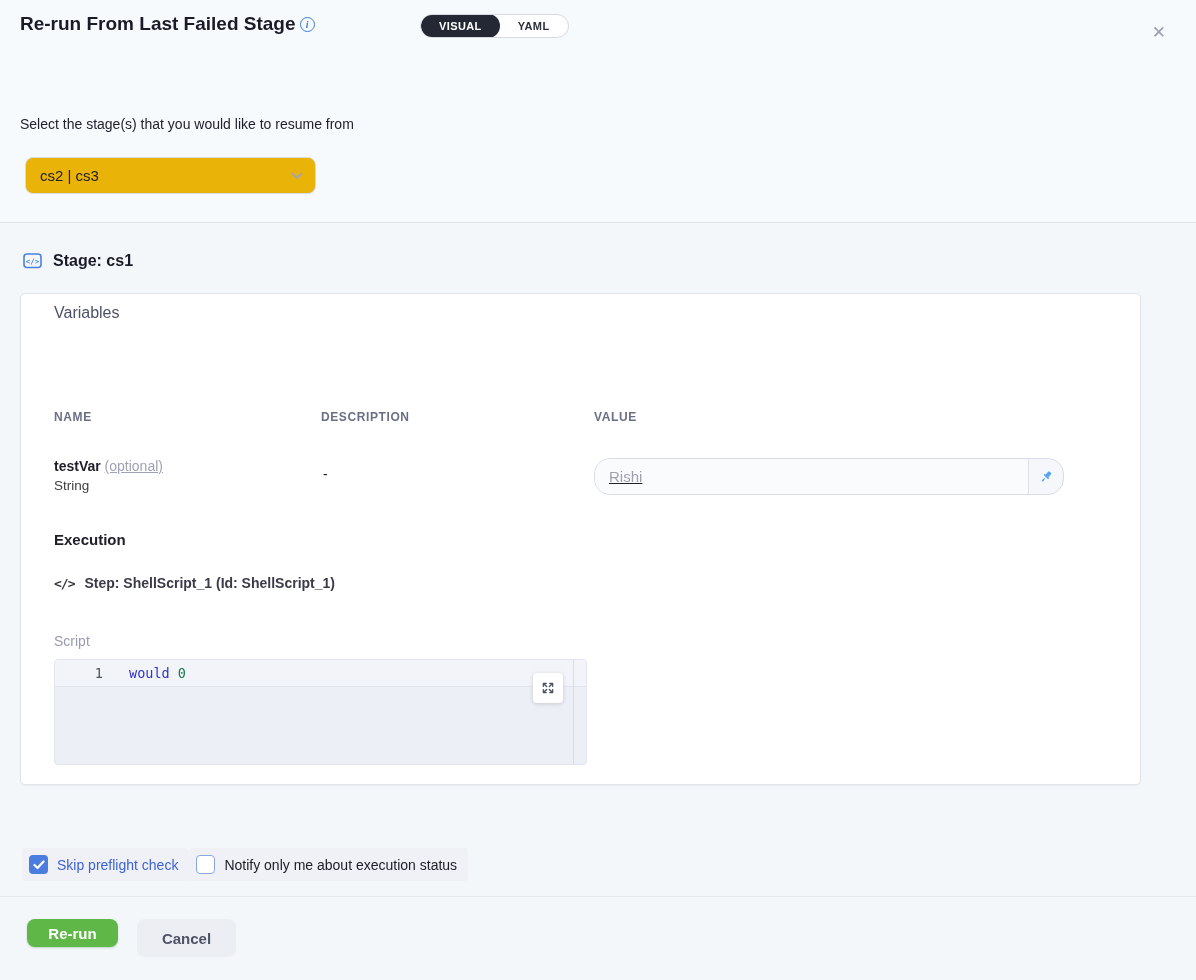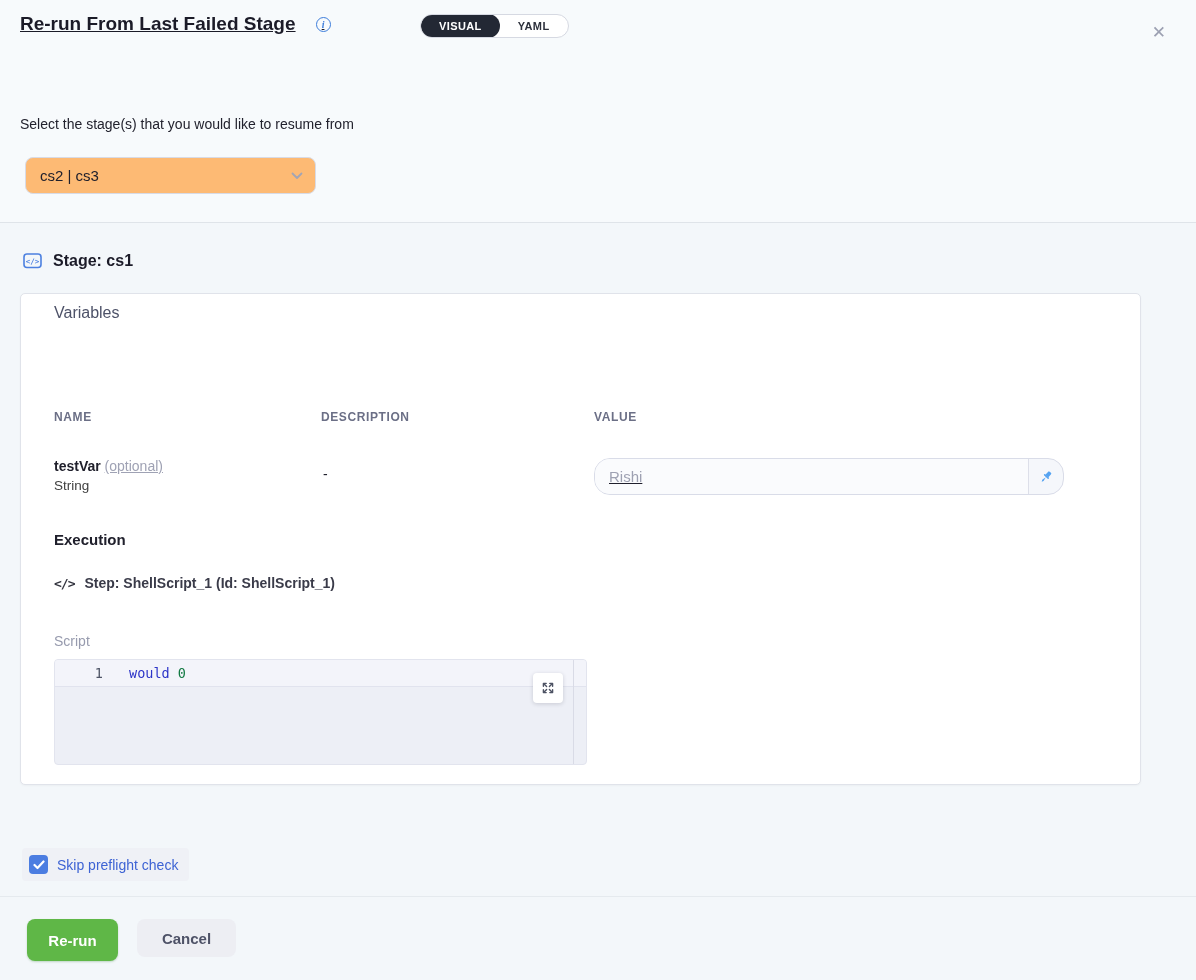--- a/index.html
+++ b/index.html
@@ -5,39 +5,39 @@
   * { margin:0; padding:0; box-sizing:border-box; }
   html,body { background:#e9edf1; }
   body { font-family:"Liberation Sans", sans-serif; }
   .stage-root{
     position:relative; width:1196px; height:980px; background:#f7fafc;
     overflow:hidden; color:#1f1f2c;
   }
   .lower-bg{ position:absolute; left:0; top:223px; width:1196px; height:757px; background:#f3f7fa; }
 
   
-  .hdr-title{ position:absolute; left:20px; top:13px; font-size:19px; font-weight:700; color:#1b1b28; display:flex; align-items:center; gap:20px;text-decoration:underline;}
+  .hdr-title{ position:absolute; left:20px; top:13px; font-size:19px; font-weight:700; color:#1b1b28; display:flex; align-items:center; gap:4px;}
   .info-icon{ width:15px; height:15px; border:1.4px solid #3d7ddb; border-radius:50%; color:#3d7ddb;
     font-size:10px; font-weight:700; display:inline-flex; align-items:center; justify-content:center; font-family:"Liberation Serif", serif; font-style:italic;}
   .toggle{ position:absolute; left:420px; top:14px; height:24px; display:flex; align-items:center;
     background:#fff; border:1px solid #d6d9e2; border-radius:13px; overflow:hidden;}
   .toggle .seg{ height:24px; display:flex; align-items:center; justify-content:center;
     font-size:11px; font-weight:700; letter-spacing:.4px; padding:0 18px; cursor:pointer;}
   .toggle .seg.active{ background:#232834; color:#fff; border-radius:12px; }
   .toggle .seg.inactive{ color:#2c303b; }
   .close-x{ position:absolute; right:30px; top:22px; font-size:17px; color:#9ca0b2; cursor:pointer; font-weight:400;}
 
   
   .banner{ position:absolute; left:0; top:60px; width:1196px; height:31px; background:#fdf1e9;
     border-bottom:1px solid #f2e2d6; display:flex; align-items:center; gap:10px; padding-left:20px;}
   .banner-text{ font-size:13px; font-weight:700; color:#c95b20; }
 
   
   .select-label{ position:absolute; left:20px; top:116px; font-size:14px; font-weight:500; color:#22222e; }
-  .dropdown{ position:absolute; left:25px; top:157px; width:291px; height:37px; background:#fdba74;
+  .dropdown{ position:absolute; left:25px; top:157px; width:291px; height:37px; background:#eab308;
     border:1px solid #d8dbe6; border-radius:8px; display:flex; align-items:center; justify-content:space-between;
     padding:0 12px 0 14px; cursor:pointer; }
   .dropdown-value{ font-size:15px; color:#20202c; }
 
   .divider-top{ position:absolute; left:0; top:222px; width:1196px; height:1px; background:#dfe4e9; }
 
   
   .stage-heading{ position:absolute; left:22px; top:250px; display:flex; align-items:center; gap:10px; }
   .stage-heading-text{ font-size:16px; font-weight:700; color:#1b1b28; }
 
@@ -83,21 +83,21 @@
     padding:7px 11px 7px 7px; cursor:pointer; }
   .cbx{ width:19px; height:19px; border-radius:4px; display:flex; align-items:center; justify-content:center; }
   .cbx.checked{ background:#4b7de1; }
   .cbx.unchecked{ background:#fff; border:1.5px solid #8aa7e0; }
   .opt-label-blue{ font-size:14px; color:#3d63d4; }
   .opt-label-dark{ font-size:14px; color:#20202c; }
 
   .divider-bottom{ position:absolute; left:0; top:896px; width:1196px; height:1px; background:#e5eaee; }
 
   
-  .btn-rerun{ position:absolute; left:27px; top:919px; width:91px; height:42px; background:#5fb747;
+  .btn-rerun{ position:absolute; left:27px; top:919px; width:91px; height:28px; background:#5fb747;
     border:none; border-radius:8px; color:#fff; font-size:15px; font-weight:700; cursor:pointer;
     font-family:"Liberation Sans", sans-serif; box-shadow:0 1px 2px rgba(40,120,40,.25);}
   .btn-cancel{ position:absolute; left:137px; top:919px; width:99px; height:38px; background:#edeef3;
     border:none; border-radius:8px; color:#4e5267; font-size:15px; font-weight:700; cursor:pointer;
     font-family:"Liberation Sans", sans-serif;}
 </style>
 </head>
 <body>
 
 <div class="stage-root">
@@ -193,19 +193,23 @@
 
   <div class="options-row">
     <div class="opt-pill">
       <span class="cbx checked">
         <svg width="12" height="10" viewBox="0 0 12 10">
             <polyline points="1.5,5 4.5,8 10.5,1.5" fill="none" stroke="#fff" stroke-width="2.2" stroke-linecap="round" stroke-linejoin="round"></polyline>
           </svg>
       </span>
       <span class="opt-label-blue">Skip preflight check</span>
     </div>
+    <div class="opt-pill">
+      <span class="cbx unchecked"></span>
+      <span class="opt-label-dark">Notify only me about execution status</span>
+    </div>
   </div>
 
   <div class="divider-bottom"></div>
 
   <button class="btn-rerun">Re-run</button>
   <button class="btn-cancel">Cancel</button>
 </div>
 
 </body></html>

